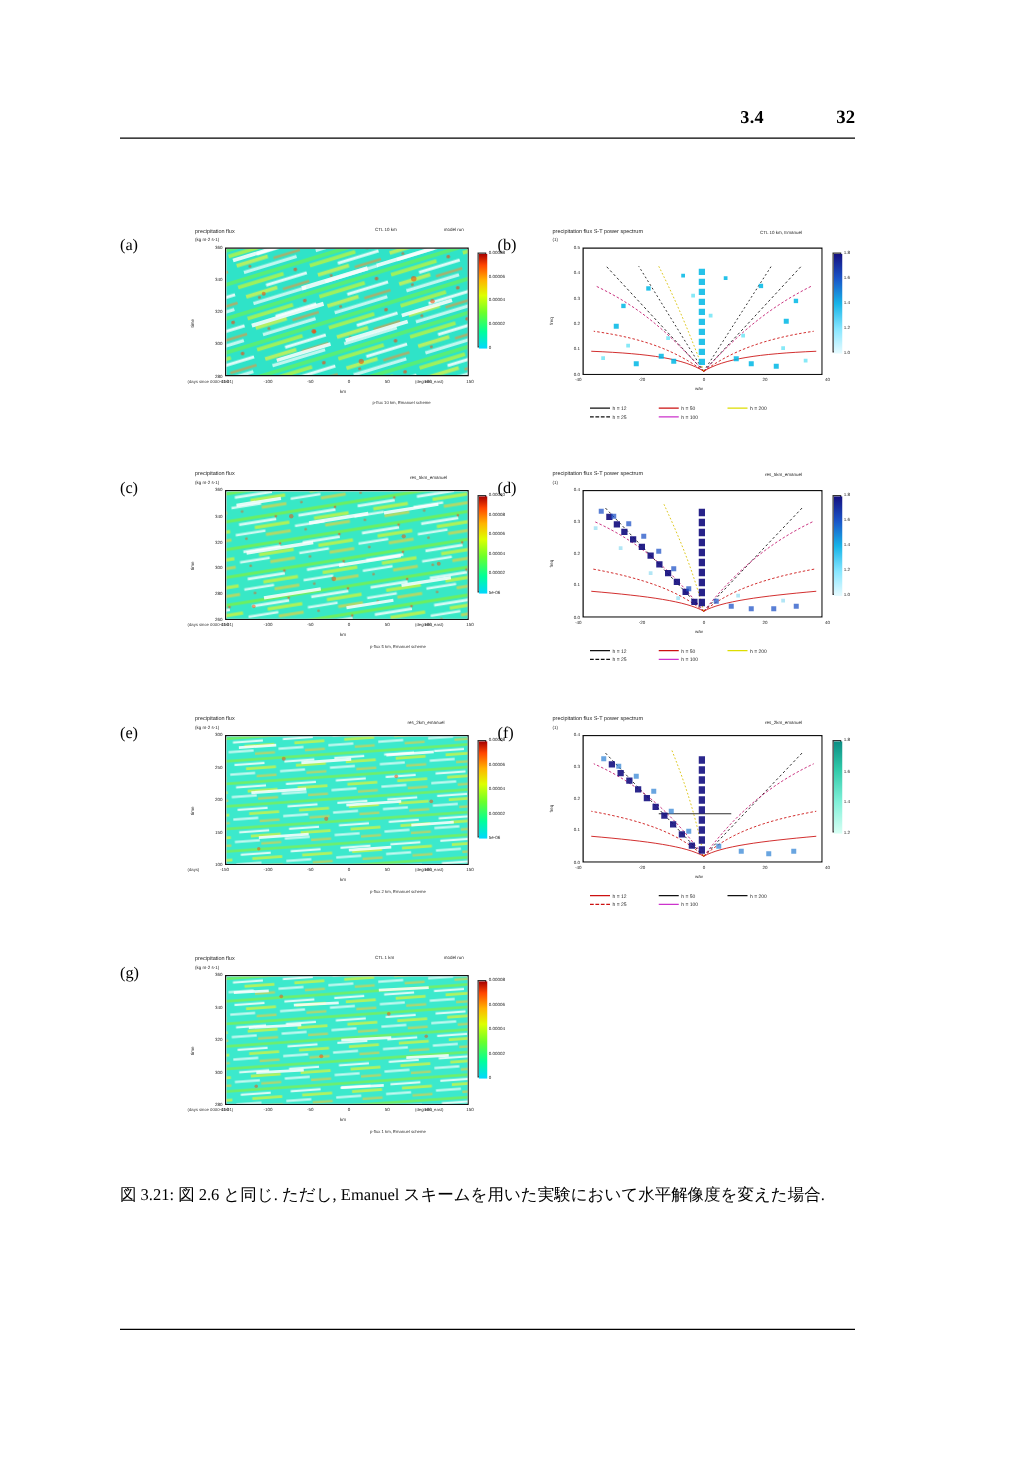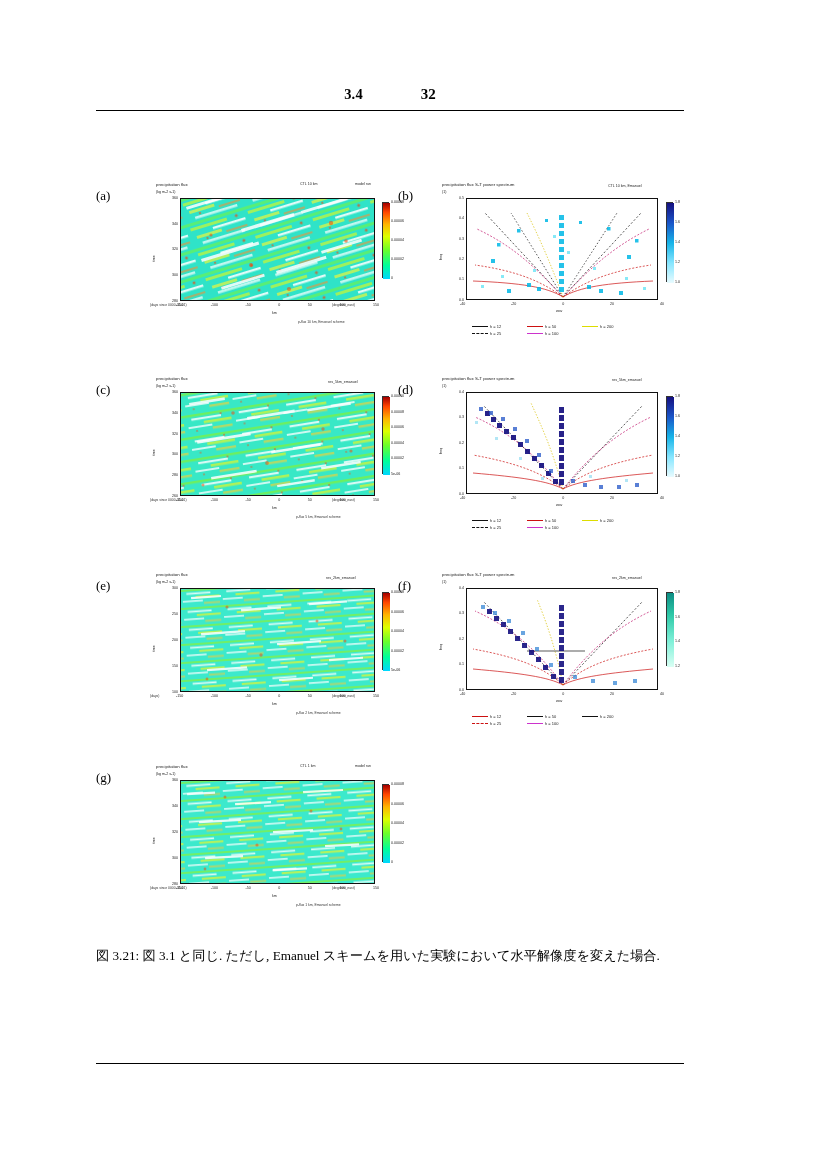--- a/index.html
+++ b/index.html
@@ -17,21 +17,21 @@
   }
 
   
   .page-header {
     position: absolute;
     left: 96px;
     top: 86px;
     width: 588px;
     display: flex;
     align-items: flex-end;
-    justify-content: center;
+    justify-content: flex-end;
     font-weight: bold;
     font-size: 14.5px;
   }
   .hdr-sec {
     margin-right: 16px;
     letter-spacing: 0.2px;
   }
   .hdr-title {
     flex: 0 1 auto;
     margin-right: 0;
@@ -865,15 +865,15 @@
       <span>0.00008</span>
       <span>0.00006</span>
       <span>0.00004</span>
       <span>0.00002</span>
       <span>0</span>
     </div>
   </div>
 
 </div>
 
-<div class="caption">図 3.21: 図 3.1 と同じ. ただし, Emanuel スキームを用いた実験において水平解像度を変えた場合.</div>
+<div class="caption">図 3.21: 図 2.6 と同じ. ただし, Emanuel スキームを用いた実験において水平解像度を変えた場合.</div>
 
 <div class="footer-rule"></div>
 
 </body></html>

